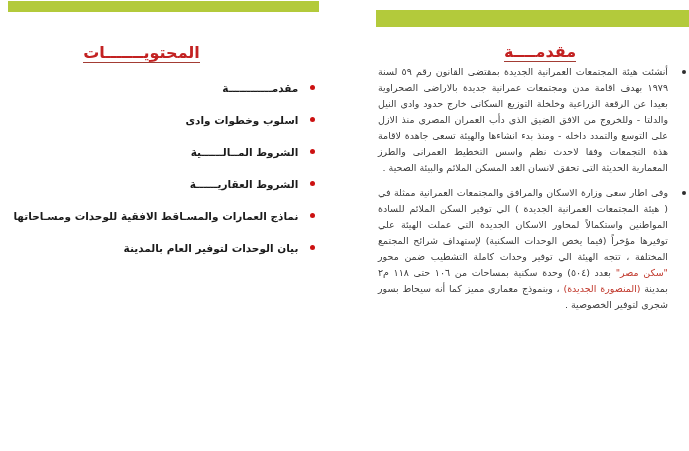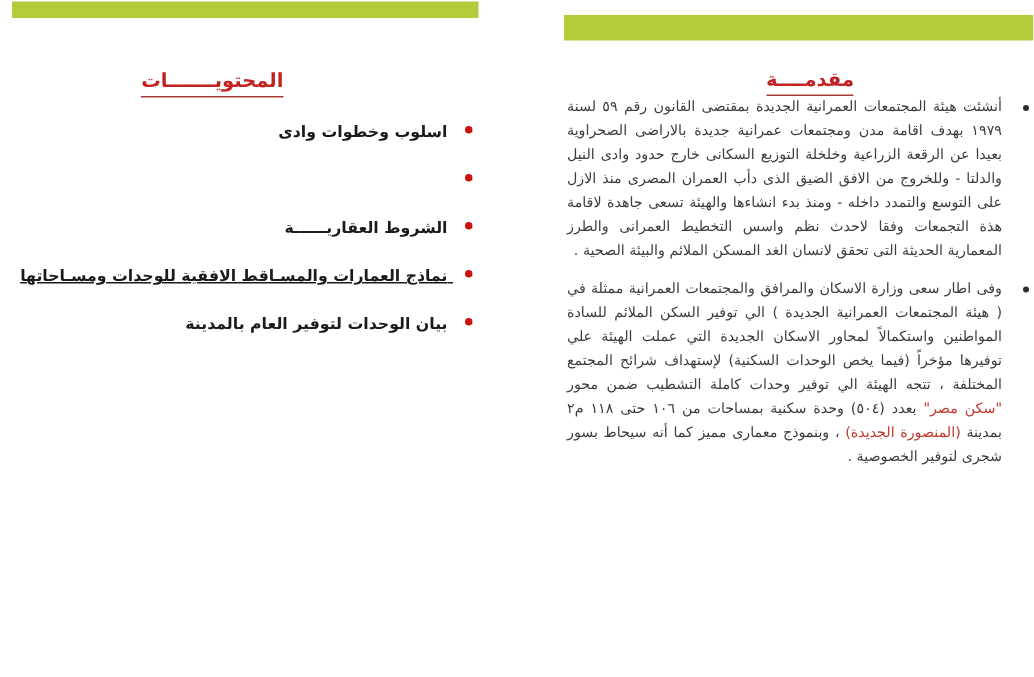--- a/index.html
+++ b/index.html
@@ -10,21 +10,21 @@
   }
   .bar { position:absolute; }
   .bar-left  { left:8px;   top:1px;  width:311px; height:11px; }
   .bar-right { left:376px; top:10px; width:313px; height:17px; }
 
   .title-wrap { position:absolute; text-align:center; }
   .contents-title-wrap { left:0px; top:43px; width:283px; }
   .intro-title-wrap    { left:390px; top:42px; width:300px; }
   .section-title {
     display:inline-block;
-    font-weight:bold; font-size:13px; line-height:15px;
+    font-weight:bold; font-size:16px; line-height:15px;
     padding-bottom:2px;
     border-bottom:1.5px solid #a33c34;
     direction:rtl;
   }
 
   .contents-list {
     position:absolute; top:82px; right:374px;
     margin:0; padding:0; list-style:none;
   }
   .contents-list li {
@@ -55,30 +55,35 @@
 <div class="bar bar-left accent-bg" style="background: rgb(179, 202, 59);"></div>
 <div class="bar bar-right accent-bg" style="background: rgb(179, 202, 59);"></div>
 
 <div class="title-wrap contents-title-wrap">
   <span class="section-title heading-red" style="color: rgb(195, 34, 34);">المحتويـــــــات</span>
 </div>
 
 <ul class="contents-list">
   <li style="color: rgb(27, 27, 27);">
     <span class="dot bullet-red" style="background: rgb(204, 17, 17);"></span>
+    <span>مقدمــــــــــــة</span>
+  </li>
+  <li style="color: rgb(27, 27, 27);">
+    <span class="dot bullet-red" style="background: rgb(204, 17, 17);"></span>
     <span>اسلوب وخطوات وادى</span>
   </li>
   <li style="color: rgb(27, 27, 27);">
     <span class="dot bullet-red" style="background: rgb(204, 17, 17);"></span>
+    <span>الشروط المــالــــــية</span>
   </li>
   <li style="color: rgb(27, 27, 27);">
     <span class="dot bullet-red" style="background: rgb(204, 17, 17);"></span>
     <span>الشروط العقاريــــــة</span>
   </li>
-  <li style="color: rgb(27, 27, 27); text-decoration: underline;">
+  <li style="color: rgb(27, 27, 27);">
     <span class="dot bullet-red" style="background: rgb(204, 17, 17);"></span>
     <span>نماذج العمارات والمسـاقط الافقية للوحدات ومسـاحاتها</span>
   </li>
   <li style="color: rgb(27, 27, 27);">
     <span class="dot bullet-red" style="background: rgb(204, 17, 17);"></span>
     <span>بيان الوحدات لتوفير العام بالمدينة</span>
   </li>
 </ul>
 
 <div class="title-wrap intro-title-wrap">

